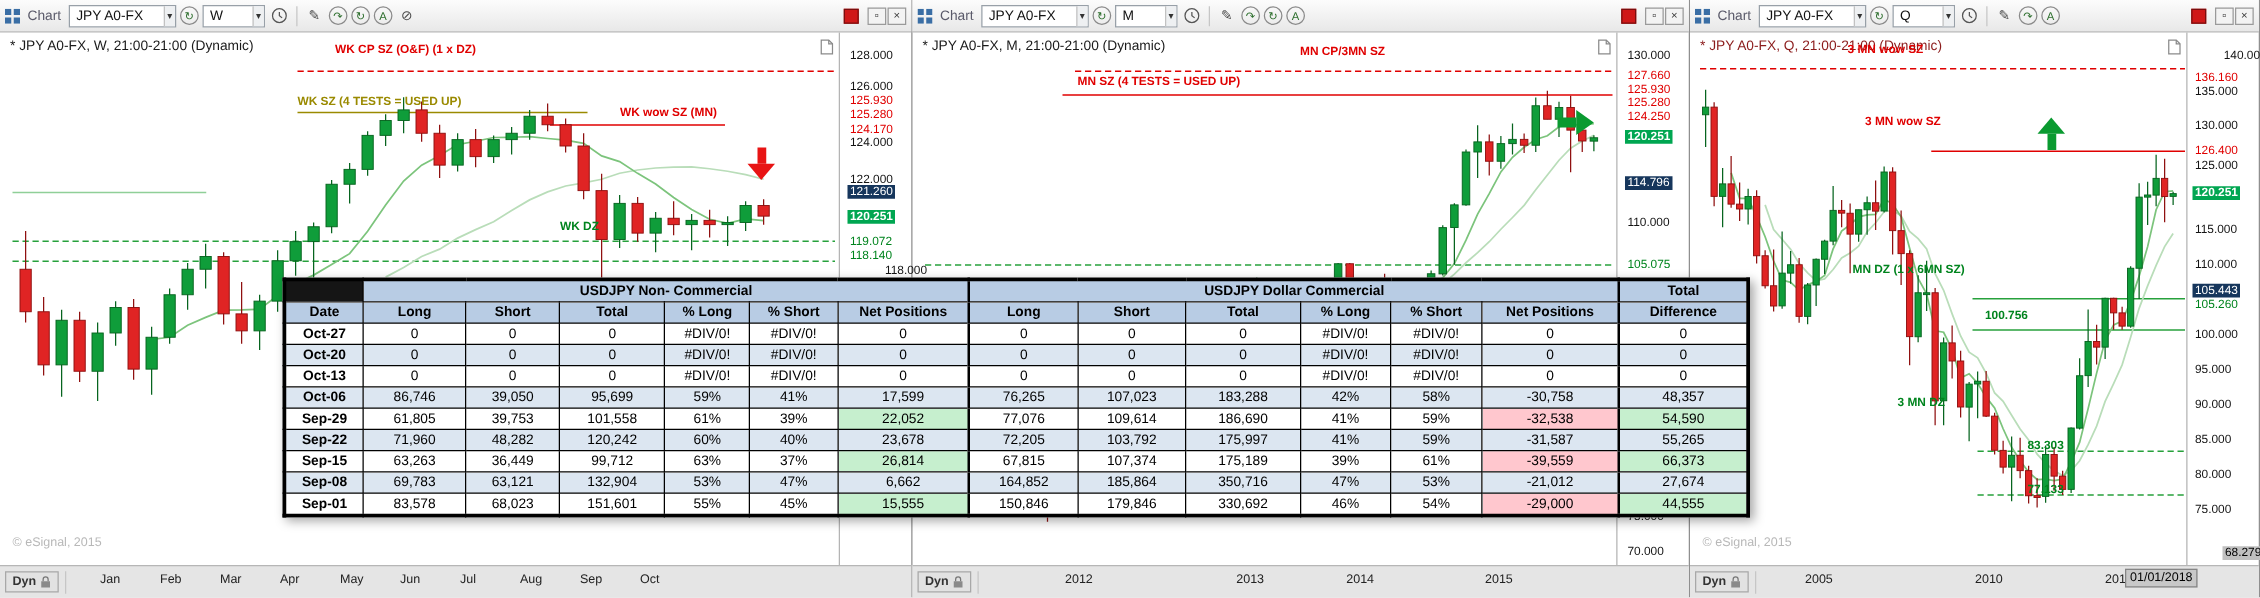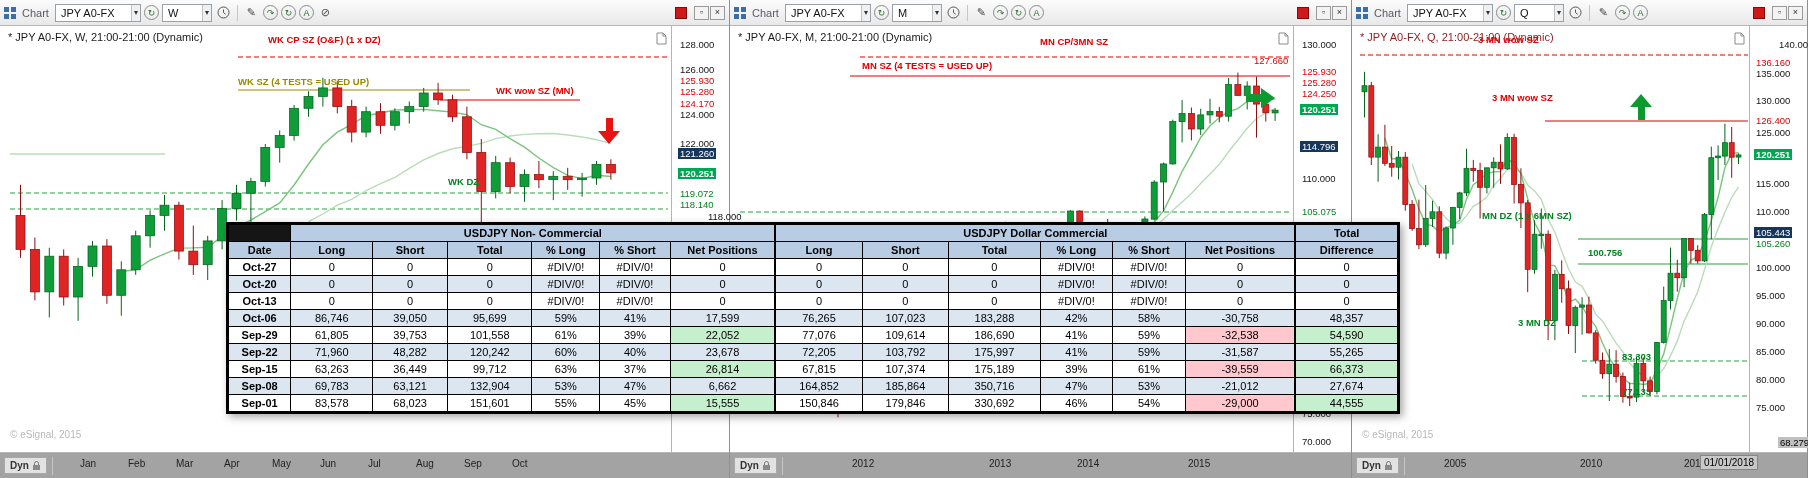--- a/index.html
+++ b/index.html
@@ -26,21 +26,21 @@
   .flex-sp{flex:1;}
   .red-btn{width:12px;height:12px;background:#d01818;border:1px solid #7a0d0d;padding:0;}
   .win-controls{display:flex;margin-left:3px;}
   .win-controls button{width:15px;height:14px;font-size:9px;line-height:9px;border:1px solid #9a9a9a;background:#f3f3f3;
                        padding:0;margin-left:1px;color:#333;}
   .chart-region{position:relative;height:426px;}
   .axis-sep{position:absolute;top:0;bottom:0;right:57px;width:0;border-left:1px solid #b4b4b4;}
   .chart-title{position:absolute;left:8px;top:5px;font-size:11px;white-space:nowrap;}
   .page-icon{position:absolute;right:62px;top:5px;}
   .watermark{position:absolute;left:10px;bottom:12px;font-size:10px;color:#b8b8b8;white-space:nowrap;}
-  .bottom-bar{height:26px;border-top:1px solid #b6b6b6;background:#a3a3a3;display:flex;align-items:center;
+  .bottom-bar{height:26px;border-top:1px solid #b6b6b6;background:#e5e5e5;display:flex;align-items:center;
               padding:0 4px;box-sizing:border-box;}
   .dyn-box{display:flex;align-items:center;gap:3px;background:#e2e2e2;border:1px solid #a8a8a8;height:17px;
            padding:0 5px;font-size:10px;font-weight:bold;color:#333;box-sizing:border-box;}
   .bb-sep{width:1px;height:18px;background:#c6c6c6;margin-left:5px;}
   #overlay{position:absolute;left:0;top:0;width:1808px;height:478px;z-index:4;pointer-events:none;}
   .ax{position:absolute;font-size:9.5px;line-height:11px;color:#141414;white-space:nowrap;padding:0 2px;}
   .ax-r{color:#e00000;}
   .ax-g{color:#00841e;}
   .ax-p{background:#00a651;color:#fff;font-weight:bold;}
   .ax-d{background:#16365c;color:#fff;}
@@ -611,21 +611,21 @@
       <div class="xl" style="left: 320px; top: 458px;">Jun</div>
       <div class="xl" style="left: 368px; top: 458px;">Jul</div>
       <div class="xl" style="left: 416px; top: 458px;">Aug</div>
       <div class="xl" style="left: 464px; top: 458px;">Sep</div>
       <div class="xl" style="left: 512px; top: 458px;">Oct</div>
       <div class="arrow" style="left: 598px; top: 118px;">
         <div style="width:7px;height:13px;background:#e81414;margin:0 auto"></div>
         <div style="width:0;height:0;border-left:11px solid transparent;border-right:11px solid transparent;border-top:13px solid #e81414"></div>
       </div>
       <div class="ax ax-k" style="left: 1300px; top: 39px;">130.000</div>
-      <div class="ax ax-r" style="left: 1252px; top: 55px;">127.660</div>
+      <div class="ax ax-r" style="left: 1300px; top: 55px;">127.660</div>
       <div class="ax ax-r" style="left: 1300px; top: 66px;">125.930</div>
       <div class="ax ax-r" style="left: 1300px; top: 77px;">125.280</div>
       <div class="ax ax-r" style="left: 1300px; top: 88px;">124.250</div>
       <div class="ax ax-p" style="left: 1300px; top: 104px;">120.251</div>
       <div class="ax ax-d" style="left: 1300px; top: 141px;">114.796</div>
       <div class="ax ax-k" style="left: 1300px; top: 173px;">110.000</div>
       <div class="ax ax-g" style="left: 1300px; top: 206px;">105.075</div>
       <div class="ax ax-k" style="left: 1300px; top: 241px;">100.000</div>
       <div class="ax ax-k" style="left: 1300px; top: 274px;">95.000</div>
       <div class="ax ax-k" style="left: 1300px; top: 308px;">90.000</div>

